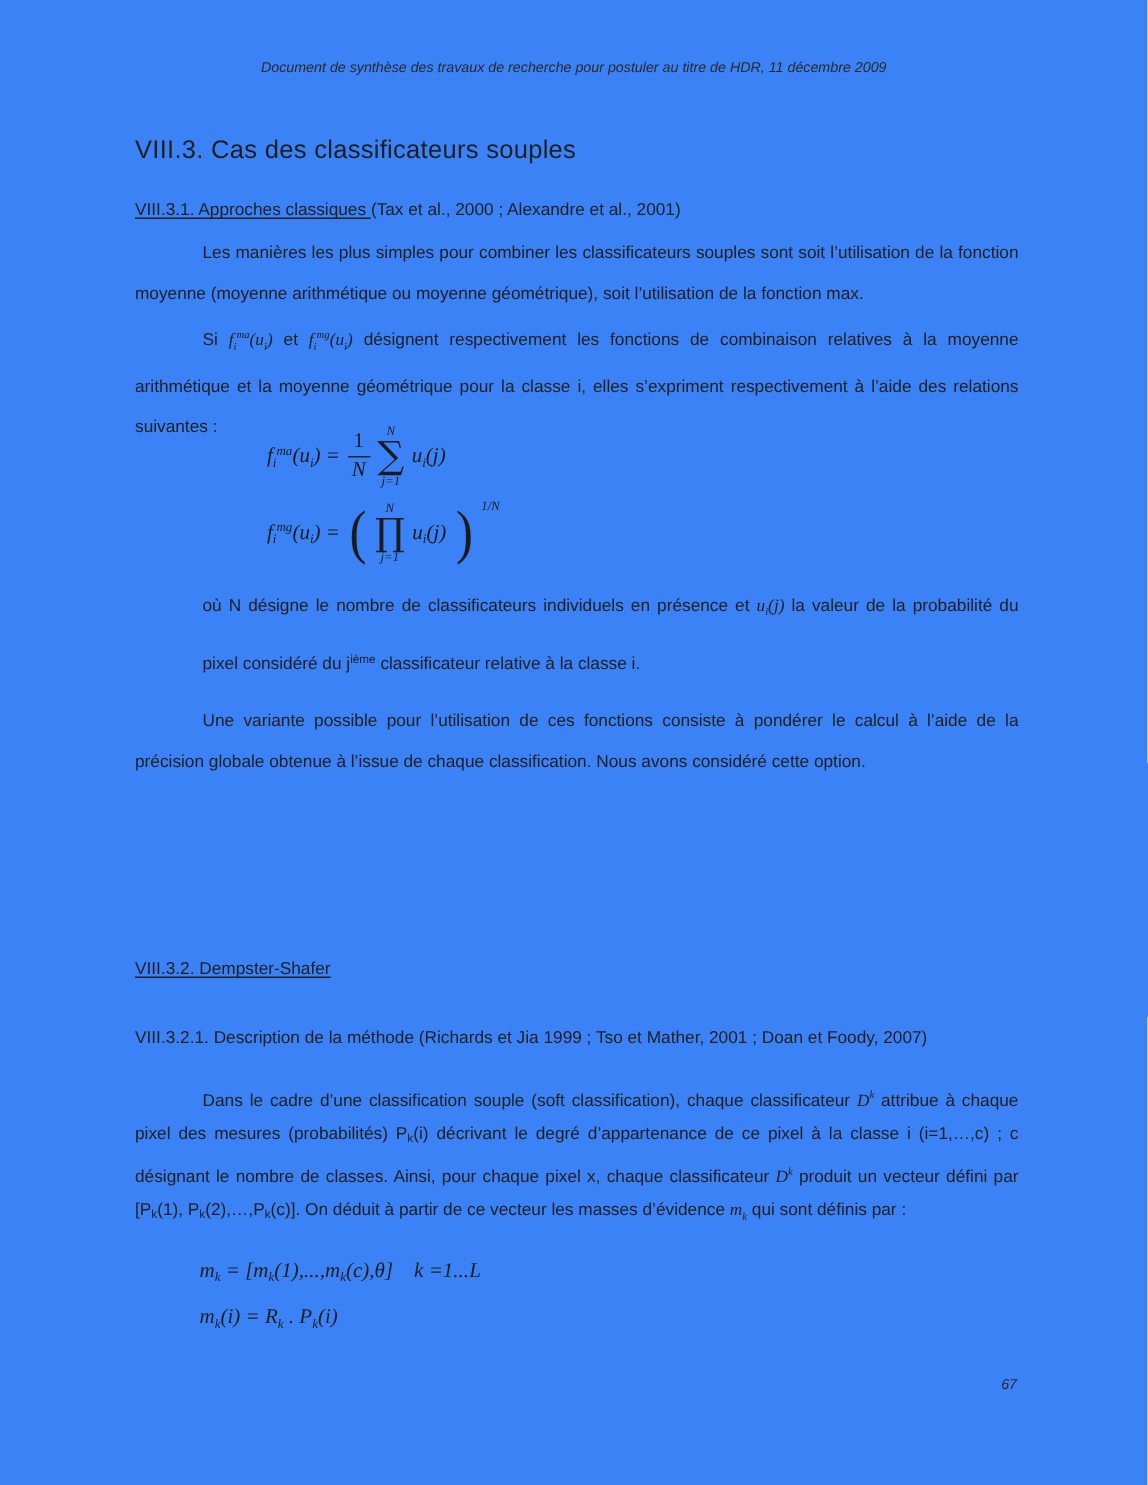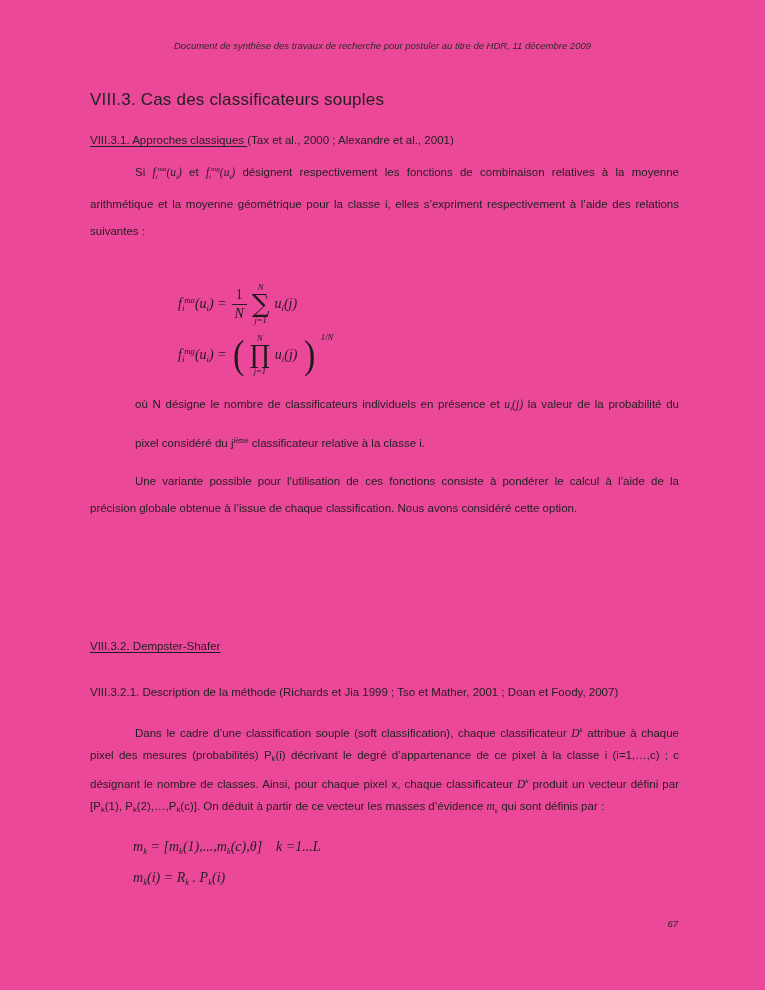--- a/index.html
+++ b/index.html
@@ -1,19 +1,19 @@
 <!DOCTYPE html>
 <html><head>
 <meta charset="utf-8">
 <style>
   html,body{margin:0;padding:0;background:#ffffff;}
   .page{
     position:relative;
     width:765px;height:990px;
-    background:#ec4899;
+    background:#3b82f6;
     font-family:"Liberation Sans",sans-serif;
     color:#1f1f1f;
     overflow:hidden;
   }
   .hdr{
     position:absolute;top:40px;left:0;width:765px;
     text-align:center;font-style:italic;font-size:9.5px;color:#2a2a2a;
   }
   .title{
     position:absolute;top:90px;left:90px;
@@ -29,21 +29,21 @@
   }
   .body-block p{margin:0;text-indent:45px;}
   .hang{
     position:absolute;left:135px;width:544px;
     font-size:11.5px;line-height:31px;text-align:justify;
   }
   .dense{line-height:22px;}
   
   .it{}
   .sub{font-size:0.68em;vertical-align:-2px;}
-  .sup{font-size:0.68em;vertical-align:4px;font-family:Liberation Serif, serif;}
+  .sup{font-size:0.68em;vertical-align:4px;}
   .m{font-family:"Liberation Serif",serif;font-style:italic;}
   .msub{font-family:"Liberation Serif",serif;font-style:italic;font-size:0.62em;vertical-align:-3px;}
   .msup{font-family:"Liberation Serif",serif;font-style:italic;font-size:0.62em;vertical-align:5px;}
   
   .formula{
     position:absolute;display:flex;align-items:center;gap:5px;
     font-size:14px;color:#1b1b1b;
   }
   .frac{display:inline-flex;flex-direction:column;align-items:center;line-height:1.15;}
   .frac .num{font-family:"Liberation Serif",serif;padding:0 4px 1px 4px;border-bottom:1.2px solid #222;}
@@ -68,20 +68,21 @@
 
 <div class="page">
 
   <div class="hdr">Document de synthèse des travaux de recherche pour postuler au titre de HDR, 11 décembre 2009</div>
 
   <div class="title">VIII.3. Cas des classificateurs souples</div>
 
   <div class="h-sub" style="top:134px;"><span class="u">VIII.3.1. Approches classiques </span><span><span>(Tax </span><span class="it">et al.</span><span>, 2000 ; Alexandre </span><span class="it">et al.</span><span>, 2001)</span></span></div>
 
   <div class="body-block" style="top:156px;">
+    <p>Les manières les plus simples pour combiner les classificateurs souples sont soit l’utilisation de la fonction moyenne (moyenne arithmétique ou moyenne géométrique), soit l’utilisation de la fonction max.</p>
     <p><span>Si  </span><span class="m">f</span><span class="msub">i</span><span class="msup">ma</span><span class="m">(</span><span class="m">u</span><span class="msub">i</span><span class="m">)</span><span>  et  </span><span class="m">f</span><span class="msub">i</span><span class="msup">mg</span><span class="m">(</span><span class="m">u</span><span class="msub">i</span><span class="m">)</span><span>  désignent respectivement les fonctions de combinaison relatives à la moyenne arithmétique et la moyenne géométrique pour la classe i, elles s’expriment respectivement à l’aide des relations suivantes :</span></p>
   </div>
 
   <div class="formula" style="top:283px;left:178px;">
     <span><span class="m">f</span><span class="msub">i</span><span class="msup">ma</span><span class="m">(</span><span class="m">u</span><span class="msub">i</span><span class="m">) = </span></span>
     <span class="frac">
       <span class="num">1</span>
       <span class="den">N</span>
     </span>
     <span class="bigop">

